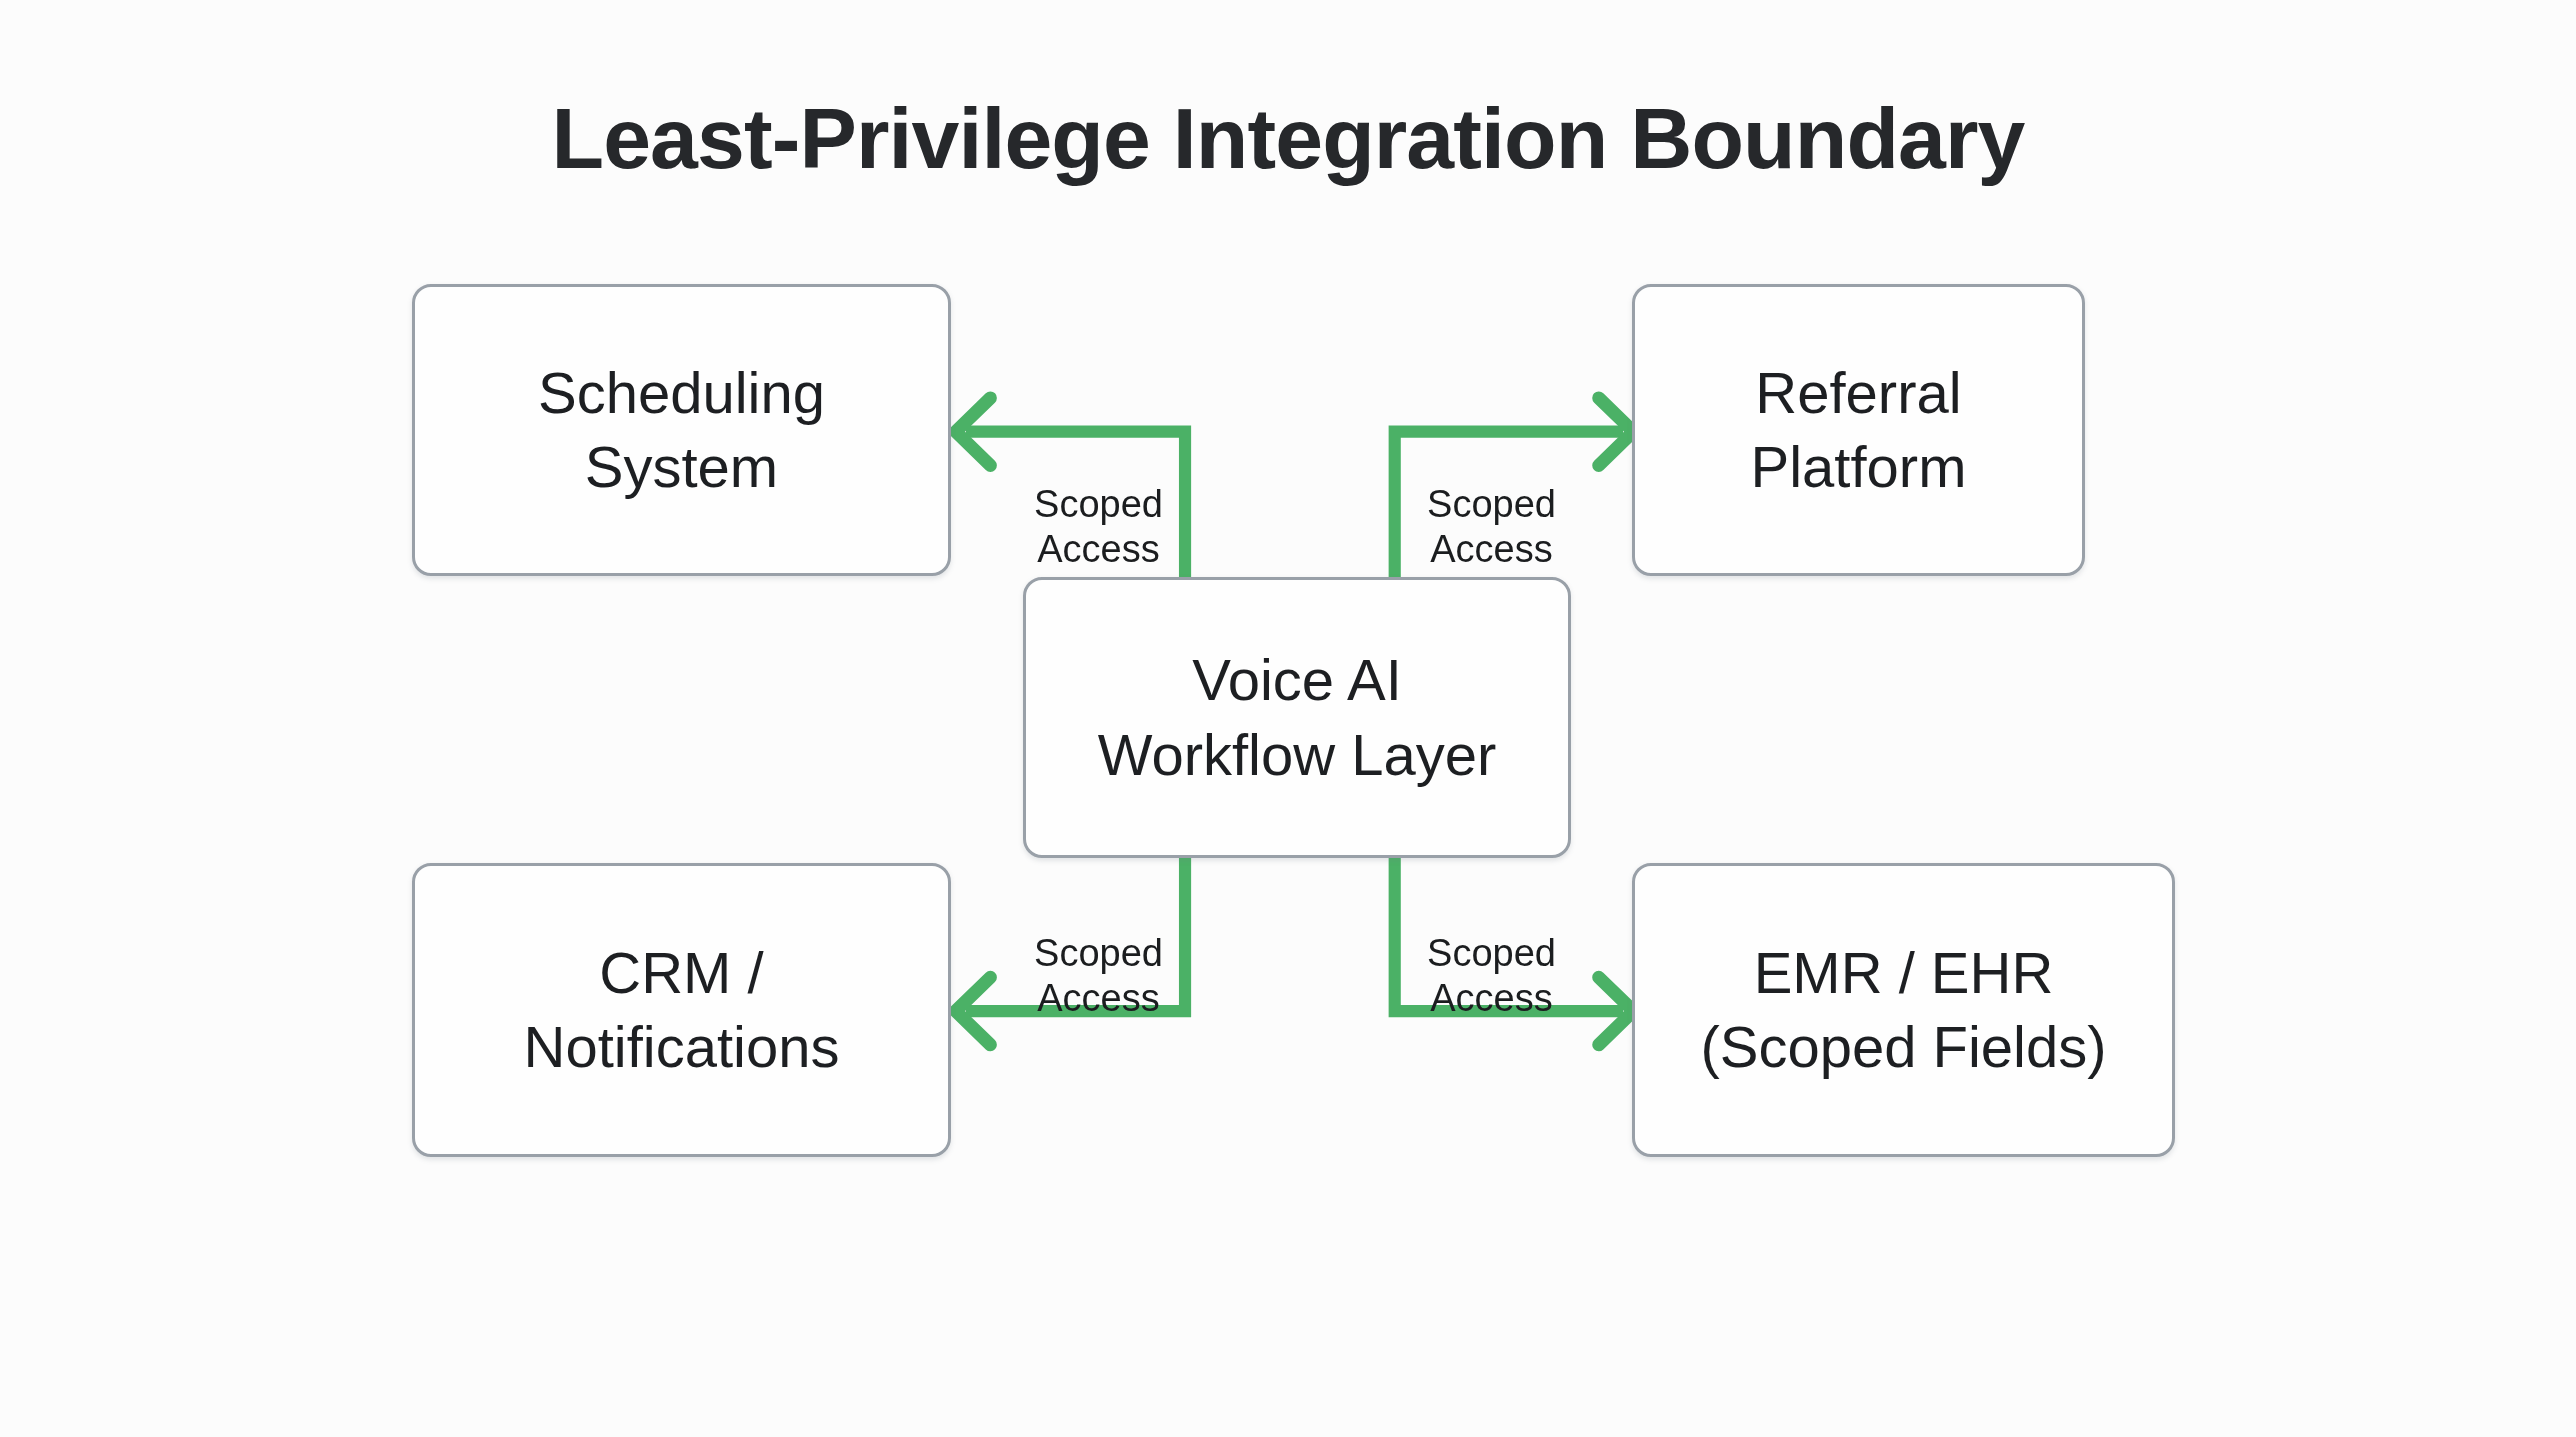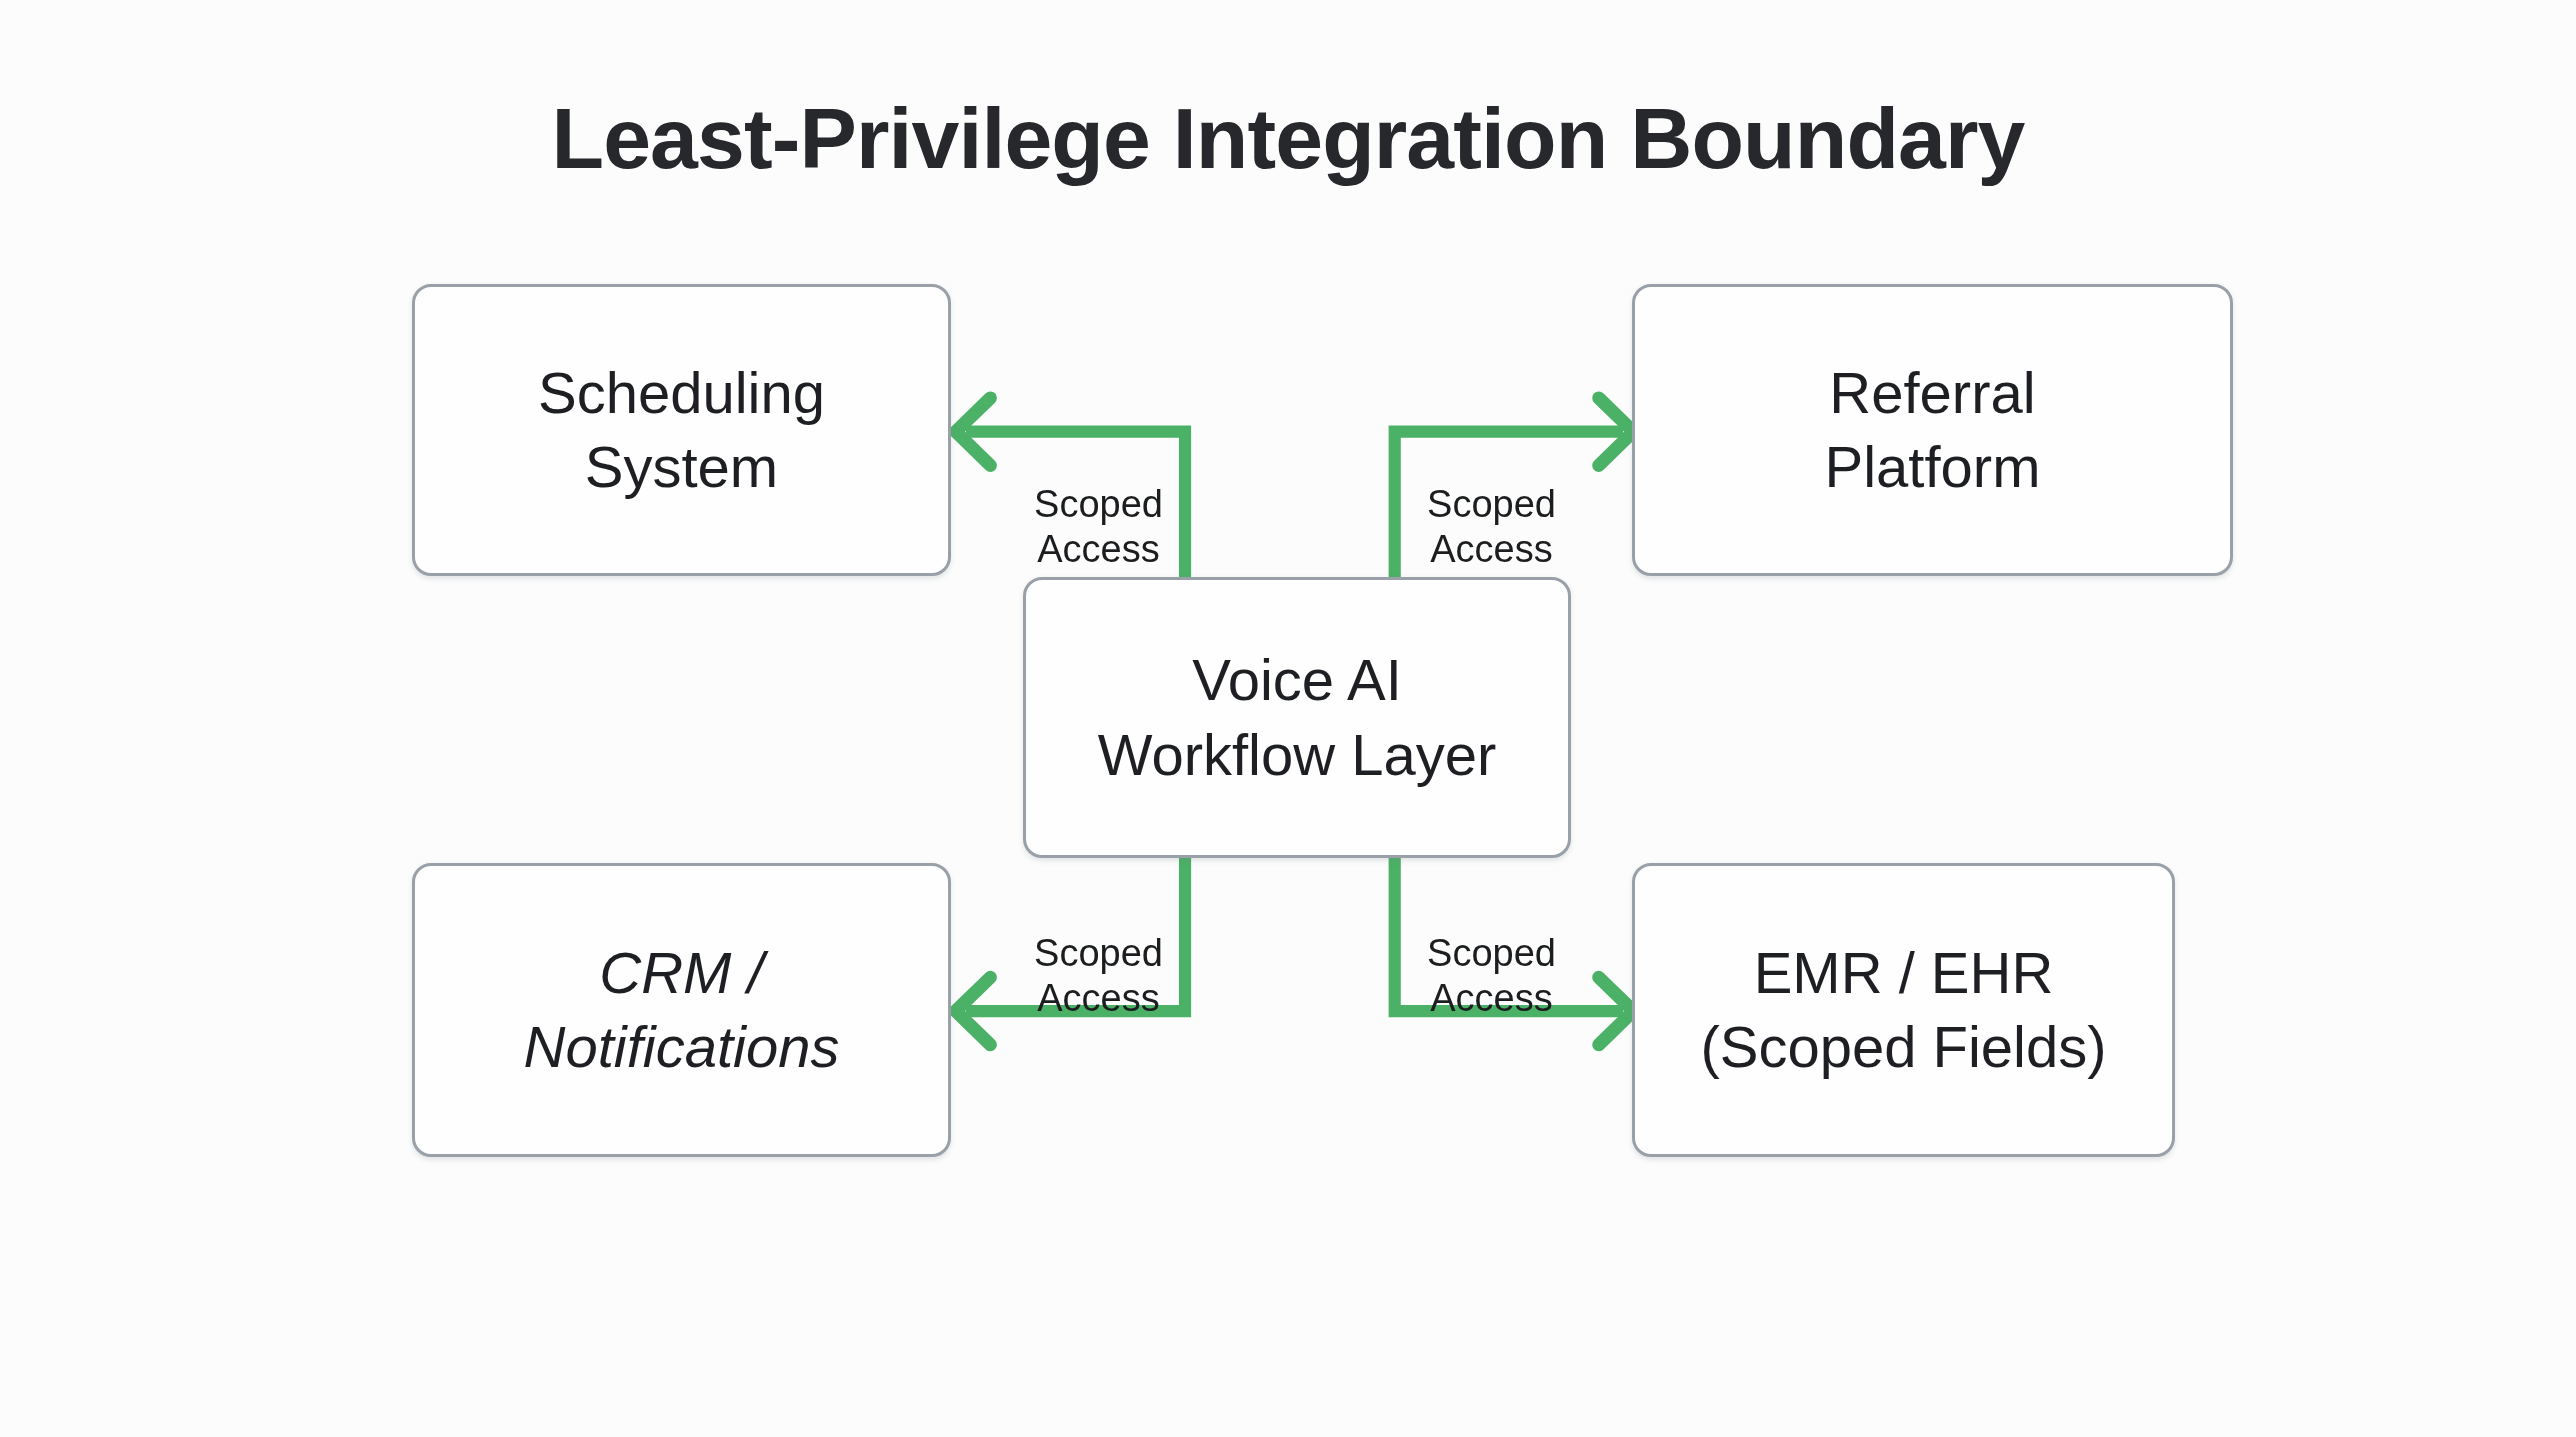--- a/index.html
+++ b/index.html
@@ -42,23 +42,23 @@
     border-radius:19px;
     box-shadow:0 2.8px 5.6px rgba(110,120,132,0.18);
     display:flex;align-items:center;justify-content:center;
     text-align:center;
   }
   .node-label{
     font-size:58px;font-weight:500;line-height:1.28;
     white-space:pre-line;color:var(--text);
   }
   .node-scheduling{left:412px;top:284px;width:539px;height:292px;}
-  .node-referral{left:1632px;top:284px;width:601px;height:292px;}
+  .node-referral{left:1632px;top:284px;width:453px;height:292px;}
   .node-center{left:1023px;top:577px;width:548px;height:281px;}
-  .node-crm{left:412px;top:863px;width:539px;height:294px;font-style:italic;}
+  .node-crm{left:412px;top:863px;width:539px;height:294px;}
   .node-emr{left:1632px;top:863px;width:543px;height:294px;}
   .edge-label{
     position:absolute;width:187px;
     text-align:center;
     font-size:38px;font-weight:500;line-height:1.18;
     white-space:pre-line;color:#1b1d1f;margin-top:27px;
   }
   .edge-label-tl{left:1005px;top:455px;}
   .edge-label-tr{left:1398px;top:455px;}
   .edge-label-bl{left:1005px;top:904px;}

